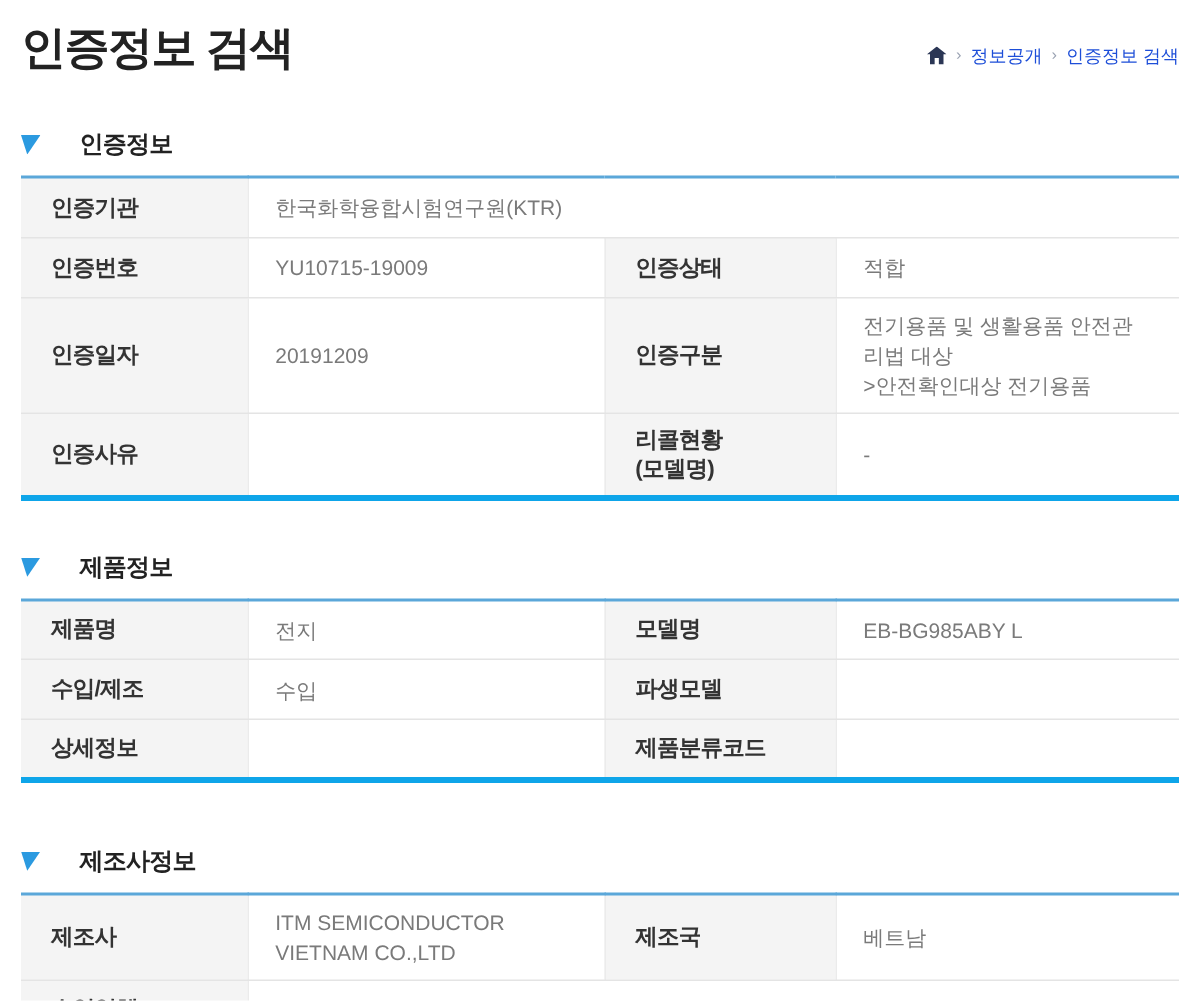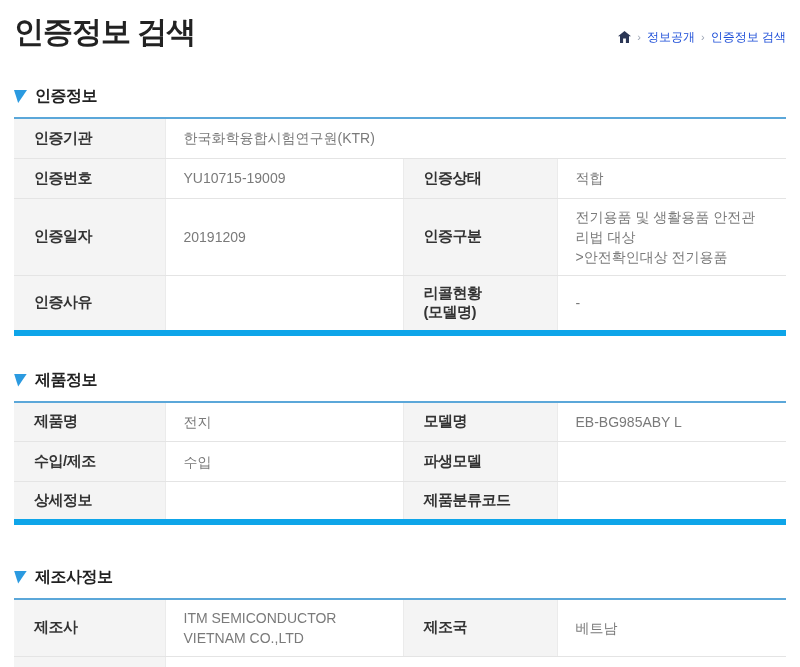--- a/index.html
+++ b/index.html
@@ -33,28 +33,28 @@
   
   .section { margin-top: 34px; }
   .section.first { margin-top: 30px; }
   .section.last { margin-top: 42px; }
   .sec-head { display: flex; align-items: center; }
   .tri {
     width: 13px; height: 13px; margin-right: 8px;
     background: #2b9ae0;
     clip-path: polygon(0 0, 100% 0, 32% 100%);
   }
-  .sec-title { font-size: 16px; font-weight: bold; color: #222222; letter-spacing: -0.5px; }
+  .sec-title { font-size: 16px; font-weight: bold; color: #222222; letter-spacing: -0.5px; margin-left: 18px; }
 
   
   table.info {
     width: 772px; margin-top: 10px;
     border-collapse: collapse; table-layout: fixed;
     border-top: 2px solid #5ba7d9;
-    border-bottom: 6px solid #0ea5e9;
+    border-bottom: 4px solid #0ea5e9;
   }
   table.info th, table.info td {
     border-bottom: 1px solid #e4e4e4;
     border-right: 1px solid #ebebeb;
     padding: 8px 18px;
     height: 40px;
     vertical-align: middle;
     text-align: left;
   }
   table.info th:last-child, table.info td:last-child { border-right: none; }

